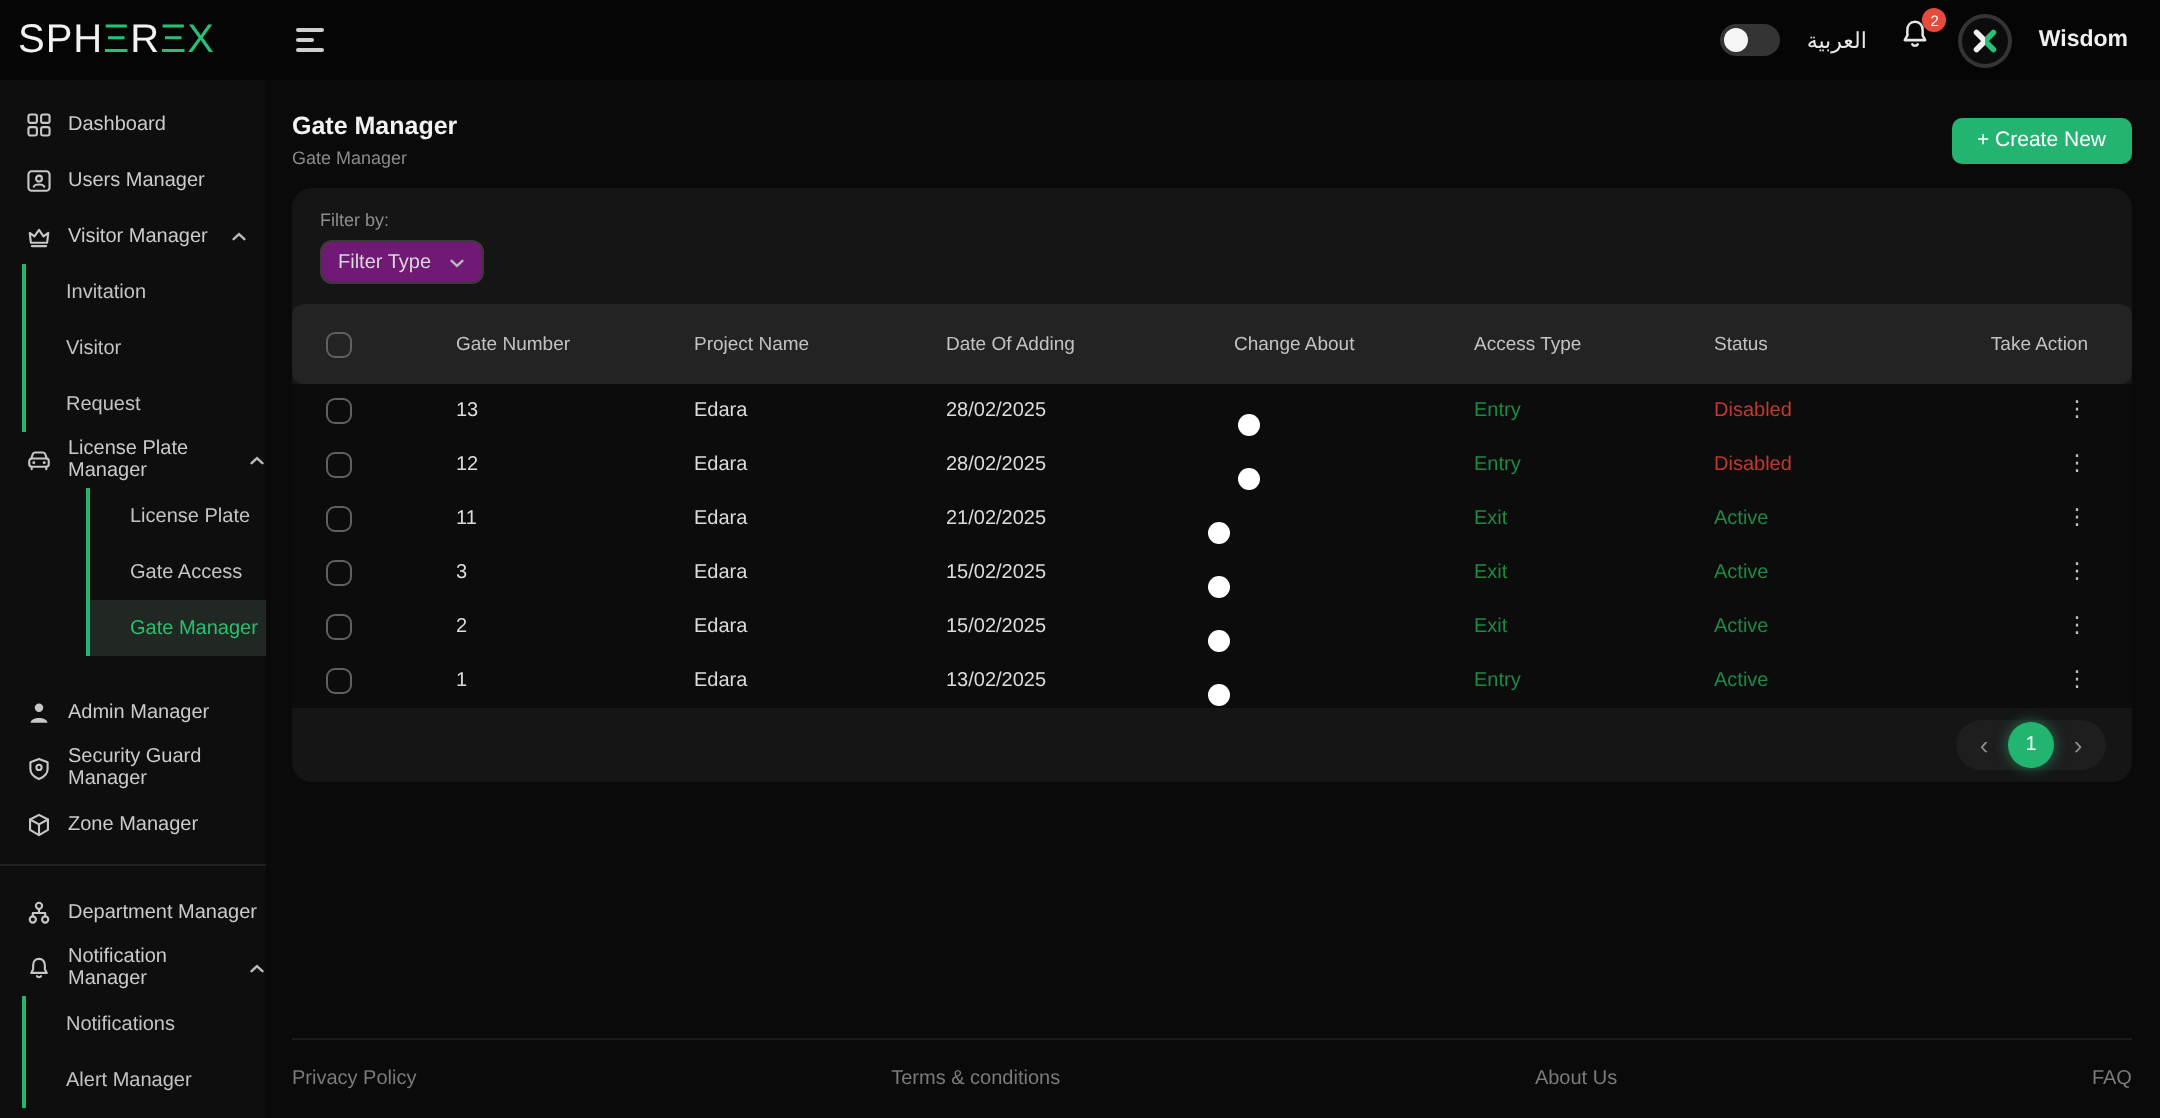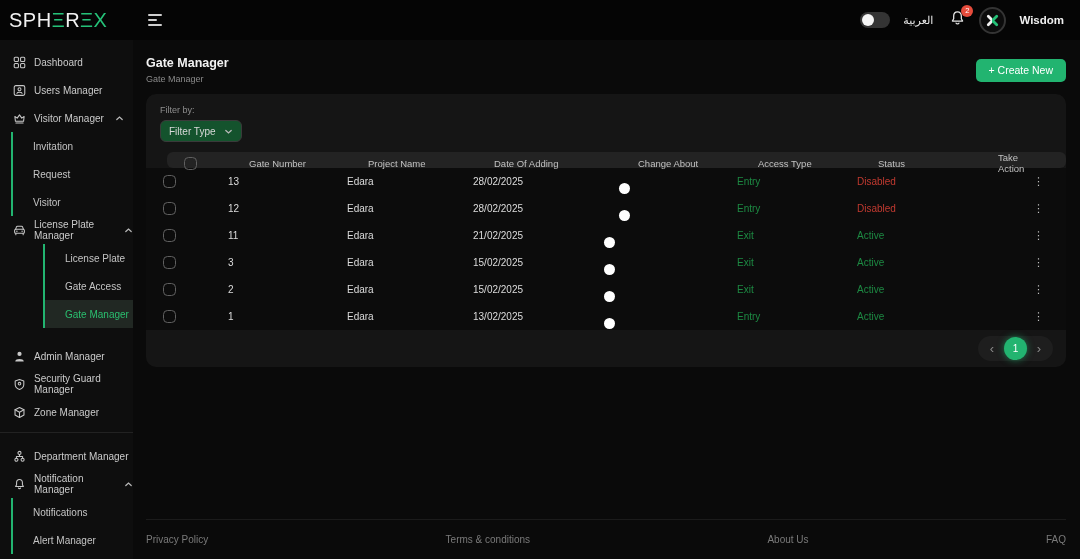--- a/index.html
+++ b/index.html
@@ -38,25 +38,25 @@
   .sub-item.active{background:#212823;color:#2abf6f;}
   .nav-section.second{border-top:1px solid #222;margin-top:6px;padding-top:9px;}
   .main{flex:1;background:var(--content-bg);display:flex;flex-direction:column;padding:0 14px 0 13px;}
   .page-head{margin-top:13px;height:34px;display:flex;justify-content:space-between;align-items:center;}
   .page-title{font-size:12.5px;font-weight:bold;color:#f2f2f2;}
   .breadcrumb{font-size:9px;color:#8a8a8a;margin-top:4px;}
   .create-btn{background:var(--accent);color:#fff;border:none;border-radius:5px;height:23px;
     padding:0 13px;font-size:10.5px;font-family:inherit;cursor:pointer;}
   .card{margin-top:7px;background:var(--card-bg);border-radius:10px;overflow:hidden;}
   .filter-label{margin:11px 0 0 14px;font-size:9px;color:#8e8e8e;}
-  .filter-select{margin:5px 14px 10px;width:82px;height:22px;background:#14532d;border:1px solid #3a3a3a;
+  .filter-select{margin:5px 14px 10px;width:82px;height:22px;background:#701a75;border:1px solid #3a3a3a;
     border-radius:6px;color:#d9d9d9;font-size:10px;display:flex;align-items:center;justify-content:space-between;
     padding:0 8px;cursor:pointer;}
   .tgrid{display:grid;grid-template-columns:82px 119px 126px 144px 120px 120px 120px 1fr;align-items:center;}
-  .thead{height:16px;background:var(--tablehead-bg);border-radius:6px;font-size:9.5px;color:#c2c2c2;margin-left:21px;}
+  .thead{height:40px;background:var(--tablehead-bg);border-radius:6px;font-size:9.5px;color:#c2c2c2;}
   .tbody{background:var(--tablebody-bg);}
   .trow{height:27px;font-size:10px;color:#dcdcdc;}
   .cell-check{padding-left:17px;display:flex;align-items:center;}
   .checkbox{width:13px;height:13px;border:1.3px solid #606060;border-radius:4.5px;background:transparent;cursor:pointer;}
   .cell-right{justify-self:end;padding-right:22px;}
   .toggle{width:27px;height:14px;border-radius:8px;background:#555;position:relative;cursor:pointer;}
   .toggle .knob{position:absolute;top:1.5px;left:2px;width:11px;height:11px;border-radius:50%;background:#fff;}
   .toggle.on{background:var(--accent);box-shadow:0 0 6px rgba(34,180,112,.55);}
   .toggle.on .knob{left:auto;right:2px;}
   .dots{color:#c0c0c0;font-size:11px;cursor:pointer;line-height:1;}
@@ -145,24 +145,24 @@
             <svg width="9" height="9" viewBox="0 0 10 10">
               <path d="M2 6.2 L5 3.4 L8 6.2" stroke="#b9b9b9" fill="none" stroke-width="1.4" stroke-linecap="round"></path>
             </svg>
           </span>
         </div>
         <div class="submenu">
           <div class="sub-item">
             <span>Invitation</span>
           </div>
           <div class="sub-item">
+            <span>Visitor</span>
+          </div>
+          <div class="sub-item">
             <span>Request</span>
-          </div>
-          <div class="sub-item">
-            <span>Visitor</span>
           </div>
         </div>
         <div class="nav-item">
           <span style="display:flex">
             <svg width="13" height="13" viewBox="0 0 16 16" fill="none" stroke="#c7c7c7" stroke-width="1.3" stroke-linecap="round" stroke-linejoin="round">
               <path d="M3.2 6.5 L4.1 3.9 C4.3 3.2 4.9 2.8 5.6 2.8 h4.8 c.7 0 1.3.4 1.5 1.1 L12.8 6.5"></path>
               <rect x="2" y="6.5" width="12" height="5" rx="1.5"></rect>
               <circle cx="4.8" cy="9" r=".9" fill="#c7c7c7" stroke="none"></circle>
               <circle cx="11.2" cy="9" r=".9" fill="#c7c7c7" stroke="none"></circle>
               <path d="M3.5 11.5 v1.6 M12.5 11.5 v1.6"></path>

